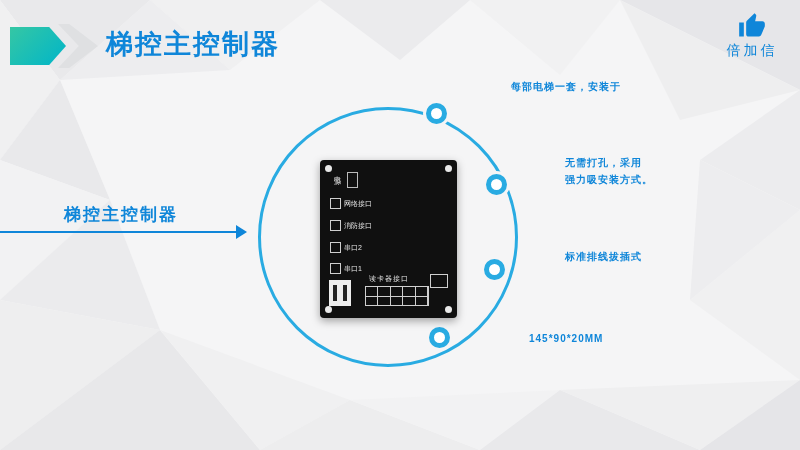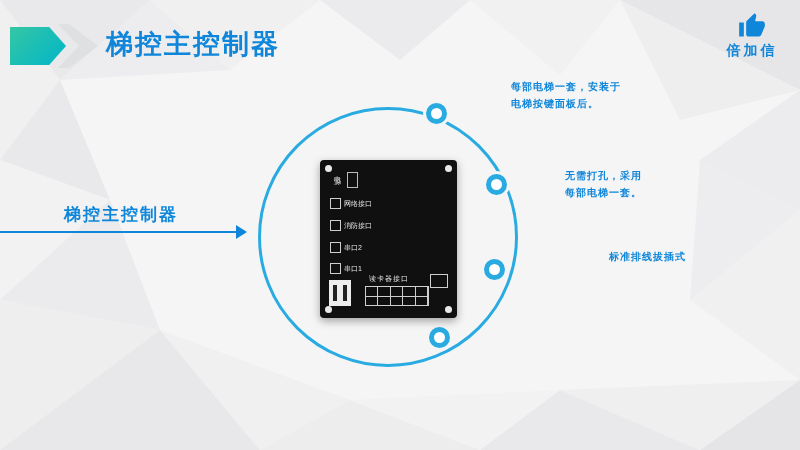--- a/index.html
+++ b/index.html
@@ -22,21 +22,21 @@
     clip-path:polygon(0 0,28% 0,100% 50%,28% 100%,0 100%,52% 50%);
   }
   .title{
     position:absolute;left:106px;top:26px;margin:0;
     font-size:27px;font-weight:bold;color:#0f86d9;letter-spacing:2px;
   }
 
   
   .logo{position:absolute;right:16px;top:12px;width:64px;text-align:center;color:#0f86d9;}
   .logo svg{display:block;margin:0 auto;}
-  .logo-text{font-size:14px;font-weight:bold;letter-spacing:3px;margin-top:2px;}
+  .logo-text{font-size:14px;font-weight:normal;letter-spacing:3px;margin-top:2px;}
 
   
   .left-label{
     position:absolute;left:64px;top:203px;
     font-size:17px;font-weight:bold;color:#0f86d9;letter-spacing:2px;
   }
   .left-line{position:absolute;left:0;top:231px;width:238px;height:2px;background:#0f86d9;}
   .left-arrowhead{
     position:absolute;left:236px;top:225px;width:0;height:0;
     border-left:11px solid #0f86d9;border-top:7px solid transparent;border-bottom:7px solid transparent;
@@ -54,22 +54,22 @@
   }
   .n1{left:426px;top:103px;}
   .n2{left:486px;top:174px;}
   .n3{left:484px;top:259px;}
   .n4{left:429px;top:327px;}
 
   
   .callout{position:absolute;color:#0f86d9;font-weight:bold;font-size:10px;line-height:1.7;letter-spacing:1px;}
   .callout span{display:block;}
   .c1{left:511px;top:78px;}
-  .c2{left:565px;top:167px;}
-  .c3{left:565px;top:248px;margin-left:44px;}
+  .c2{left:565px;top:154px;}
+  .c3{left:565px;top:248px;}
   .c4{left:513px;top:330px;}
   .c4 .ln2{margin-left:16px;}
 
   
   .board{
     position:absolute;left:320px;top:160px;width:137px;height:158px;
     background:#101010;border-radius:4px;box-shadow:0 3px 8px rgba(0,0,0,.35);
   }
   .screw{position:absolute;width:7px;height:7px;background:#e9e9e9;border-radius:50%;}
   .s1{left:5px;top:5px;} .s2{right:5px;top:5px;} .s3{left:5px;bottom:5px;} .s4{right:5px;bottom:5px;}
@@ -172,25 +172,25 @@
       <span class="plabel">串口1</span>
     </div>
     <div class="conn"></div>
     <div class="blabel">读卡器接口</div>
     <div class="bgrid"></div>
     <div class="rbox"></div>
   </div>
 
   <div class="callout c1">
     <span>每部电梯一套，安装于</span>
-    <span>电梯按键面板后。</span>
   </div>
   <div class="callout c2">
     <span>无需打孔，采用</span>
-    <span>每部电梯一套。</span>
+    <span>强力吸安装方式。</span>
   </div>
   <div class="callout c3">
     <span>标准排线拔插式</span>
   </div>
   <div class="callout c4">
+    <span class="ln2">145*90*20MM</span>
   </div>
 
 </div>
 
 </body></html>

